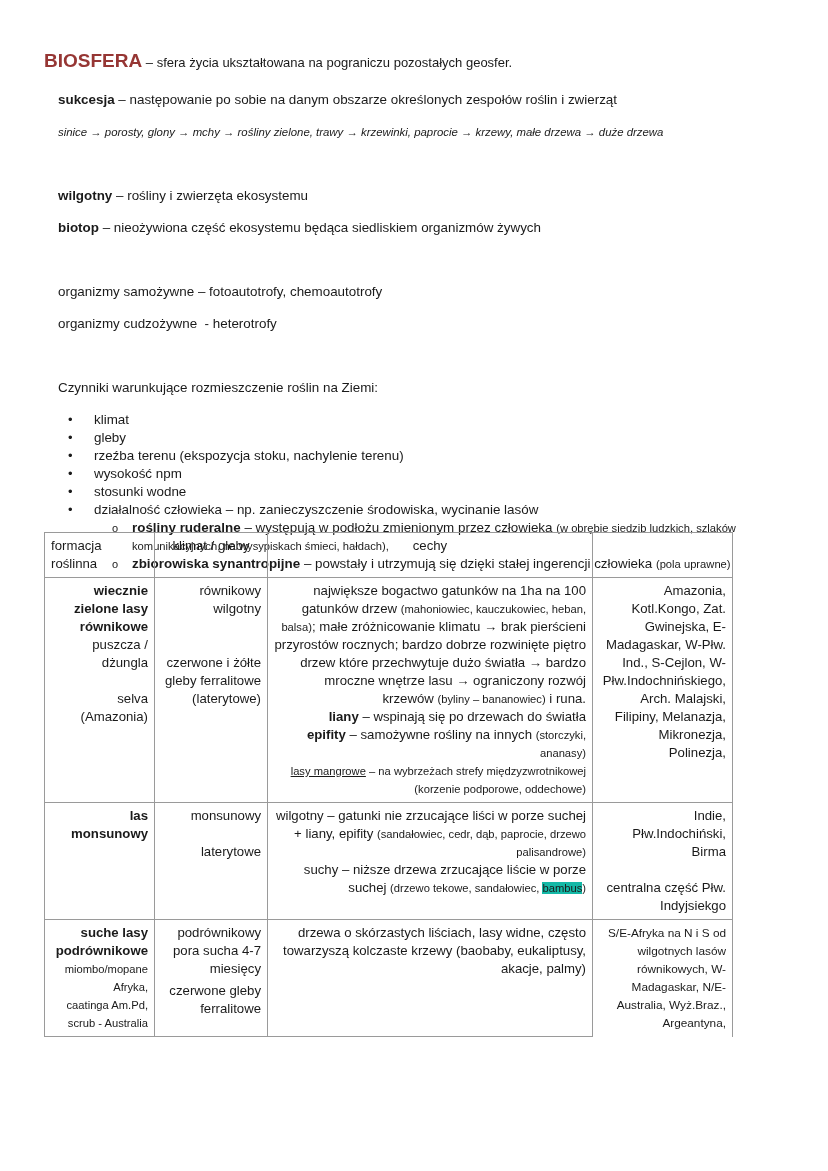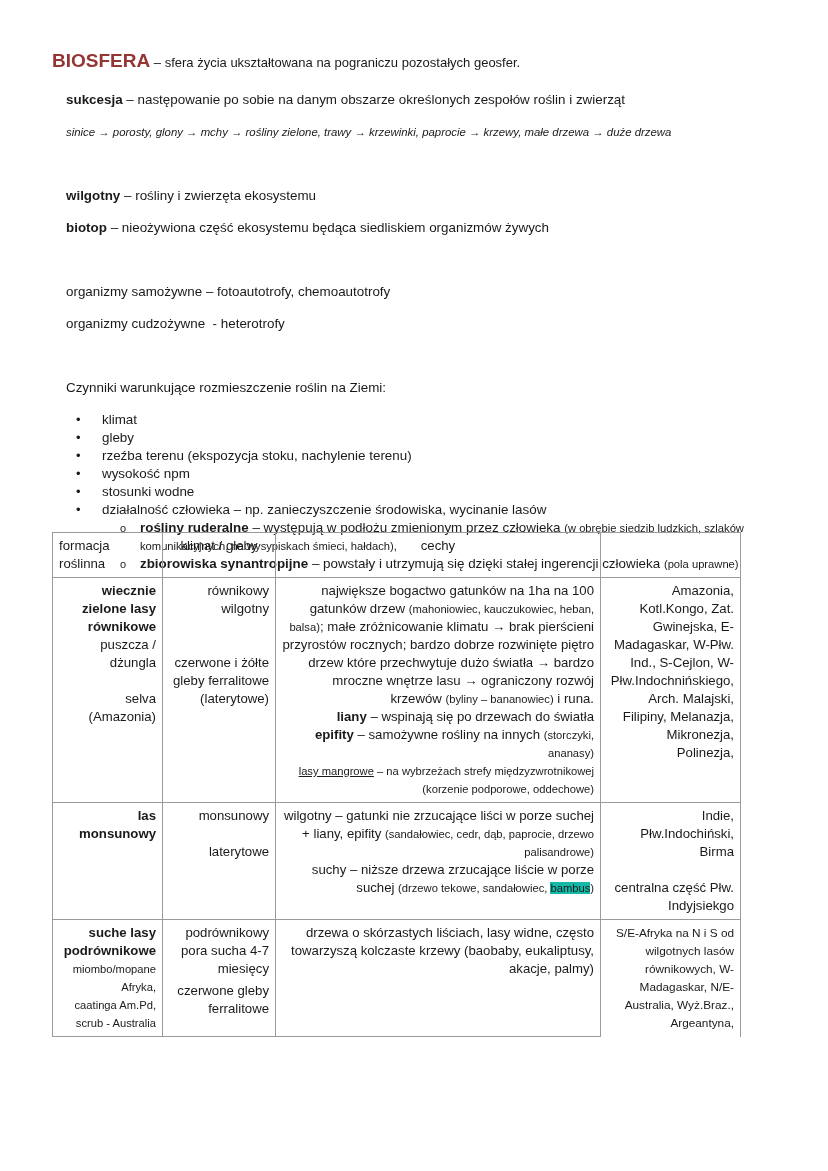--- a/index.html
+++ b/index.html
@@ -1,18 +1,18 @@
 <!DOCTYPE html>
 <html><head>
 <meta charset="utf-8">
 <style>
   html, body { margin: 0; padding: 0; background: #ffffff; }
   body { width: 828px; height: 1171px; position: relative; overflow: hidden;
          font-family: "Liberation Sans", sans-serif; color: #1a1a1a; font-size: 13.4px; }
-  .page { position: absolute; left: 52px; top: 50px; width: 740px; }
+  .page { position: absolute; left: 44px; top: 50px; width: 740px; }
   .title-line { font-size: 13px; line-height: 22px; margin: 0; }
   .title-word { color: #963634; font-weight: bold; font-size: 19px; }
   p { margin: 14px; line-height: 18px; }
   .succ { margin-top: 17px; }
   .small-it { font-style: italic; font-size: 11.4px; line-height: 18px; }
   .gap { height: 18px; }
   b { font-weight: bold; }
   ul.bul { margin: 12px 0 0 0; padding: 0 0 0 50px; list-style: none; }
   ul.bul > li { position: relative; line-height: 18px; }
   ul.bul > li::before { content: "\2022"; position: absolute; left: -26px; top: 0; font-size: 13px; }

